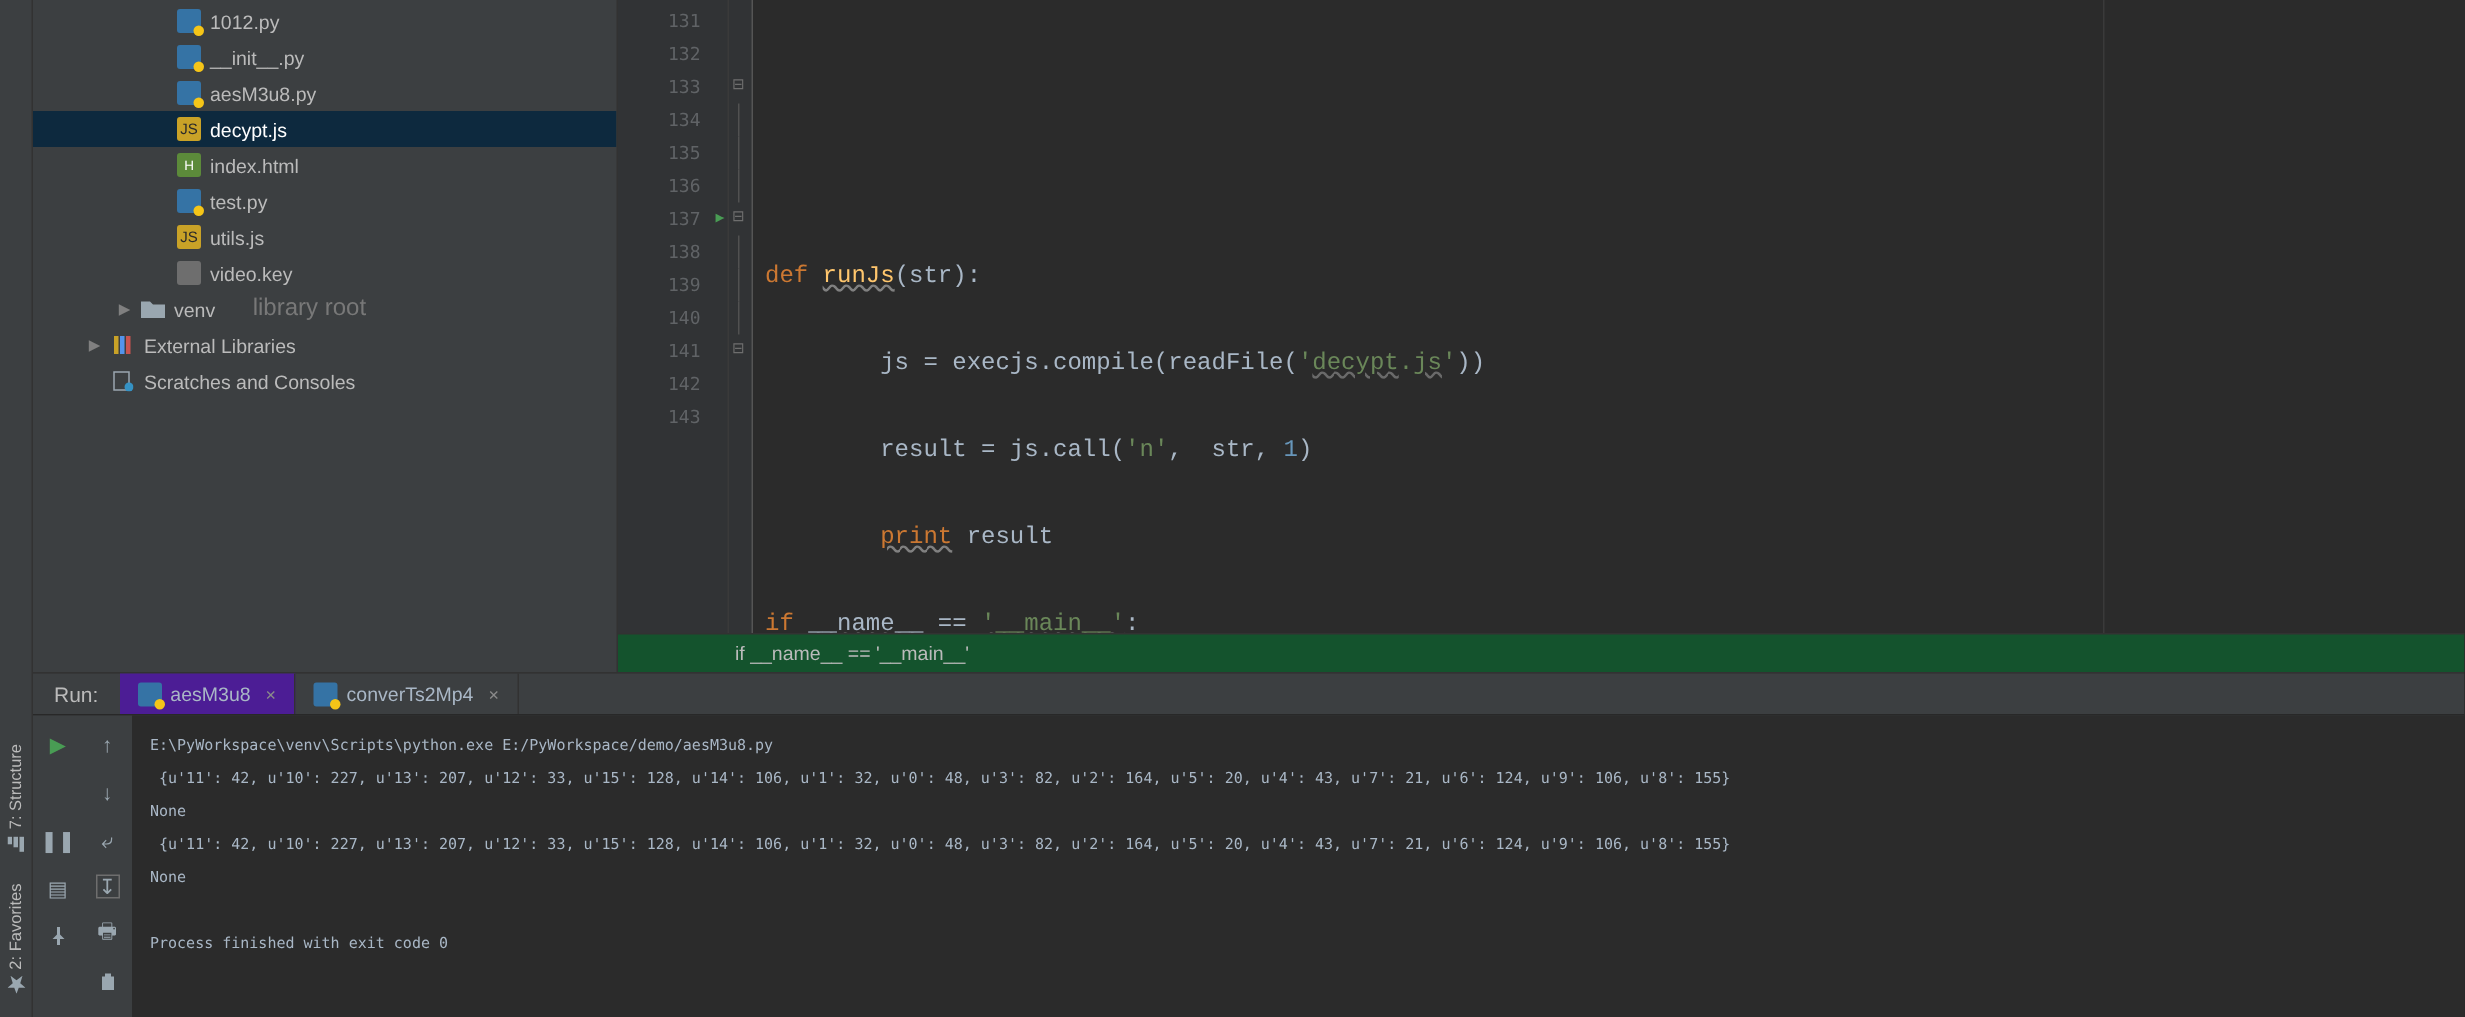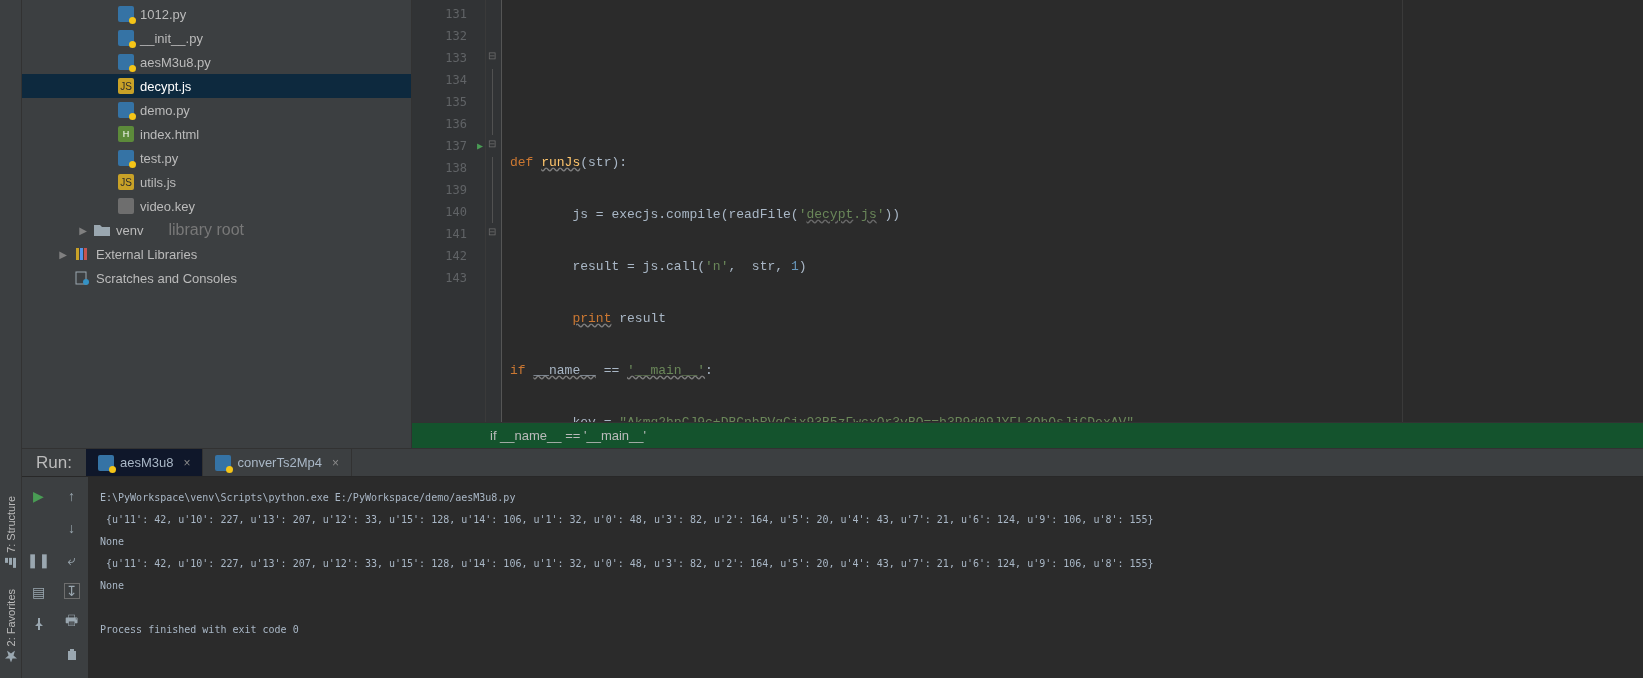--- a/index.html
+++ b/index.html
@@ -92,21 +92,21 @@
   border-right: 1px solid #555;
   padding-top: 3px;
 }
 .fold-col div { height: 22px; position: relative; }
 .fold-mark::before { content:"⊟"; position:absolute; left:2px; top:3px; font-size:10px; color:#6e6e6e; }
 .fold-line::before { content:""; position:absolute; left:6px; top:0; bottom:0; border-left:1px solid #515151; }
 
 .code-area {
   flex: 1;
   font-family: Consolas, "Courier New", monospace;
-  font-size: 13px;
+  font-size: 16px;
   padding-top: 3px;
   white-space: pre;
   color: #a9b7c6;
   position: relative;
   overflow: auto;
 }
 .code-line { height: 22px; line-height: 22px; padding-left: 8px; }
 .kw { color: #cc7832; }
 .fn { color: #ffc66d; }
 .str { color: #6a8759; }
@@ -140,28 +140,28 @@
   display: flex;
   flex-direction: column;
 }
 .run-tabs {
   height: 28px;
   background: #3c3f41;
   display: flex;
   align-items: center;
   border-bottom: 1px solid #282828;
 }
-.run-label { padding: 0 14px; color: #bbbbbb; font-size: 17px; }
+.run-label { padding: 0 14px; color: #bbbbbb; font-size: 14px; }
 .run-tab {
   display: flex; align-items: center; gap: 6px;
   height: 100%; padding: 0 12px;
   border-right: 1px solid #323232;
   cursor: pointer; font-size: 13px;
 }
-.run-tab.active { background: #0f172a; }
+.run-tab.active { background: #4c1d95; }
 .close-x { color: #8a8a8a; font-size: 12px; margin-left: 4px; }
 
 .run-body { flex: 1; display: flex; }
 .run-gutter {
   width: 66px;
   background: #3c3f41;
   display: flex;
 }
 .rg-col { width: 33px; display: flex; flex-direction: column; align-items: center; padding-top: 10px; gap: 14px; }
 .rg-btn { width: 18px; height: 18px; display:flex; align-items:center; justify-content:center; color:#9aa7b0; cursor:pointer; font-size:14px; }
@@ -214,24 +214,20 @@
         </div>
       <div class="tree-item">
           <span class="file-icon icon-py"></span>
           <span>aesM3u8.py</span>
         </div>
       <div class="tree-item selected">
           <span class="file-icon icon-js">JS</span>
           <span>decypt.js</span>
         </div>
       <div class="tree-item">
-          <span class="file-icon icon-py"></span>
-          <span>demo.py</span>
-        </div>
-      <div class="tree-item">
           <span class="file-icon icon-html">H</span>
           <span>index.html</span>
         </div>
       <div class="tree-item">
           <span class="file-icon icon-py"></span>
           <span>test.py</span>
         </div>
       <div class="tree-item">
           <span class="file-icon icon-js">JS</span>
           <span>utils.js</span>

